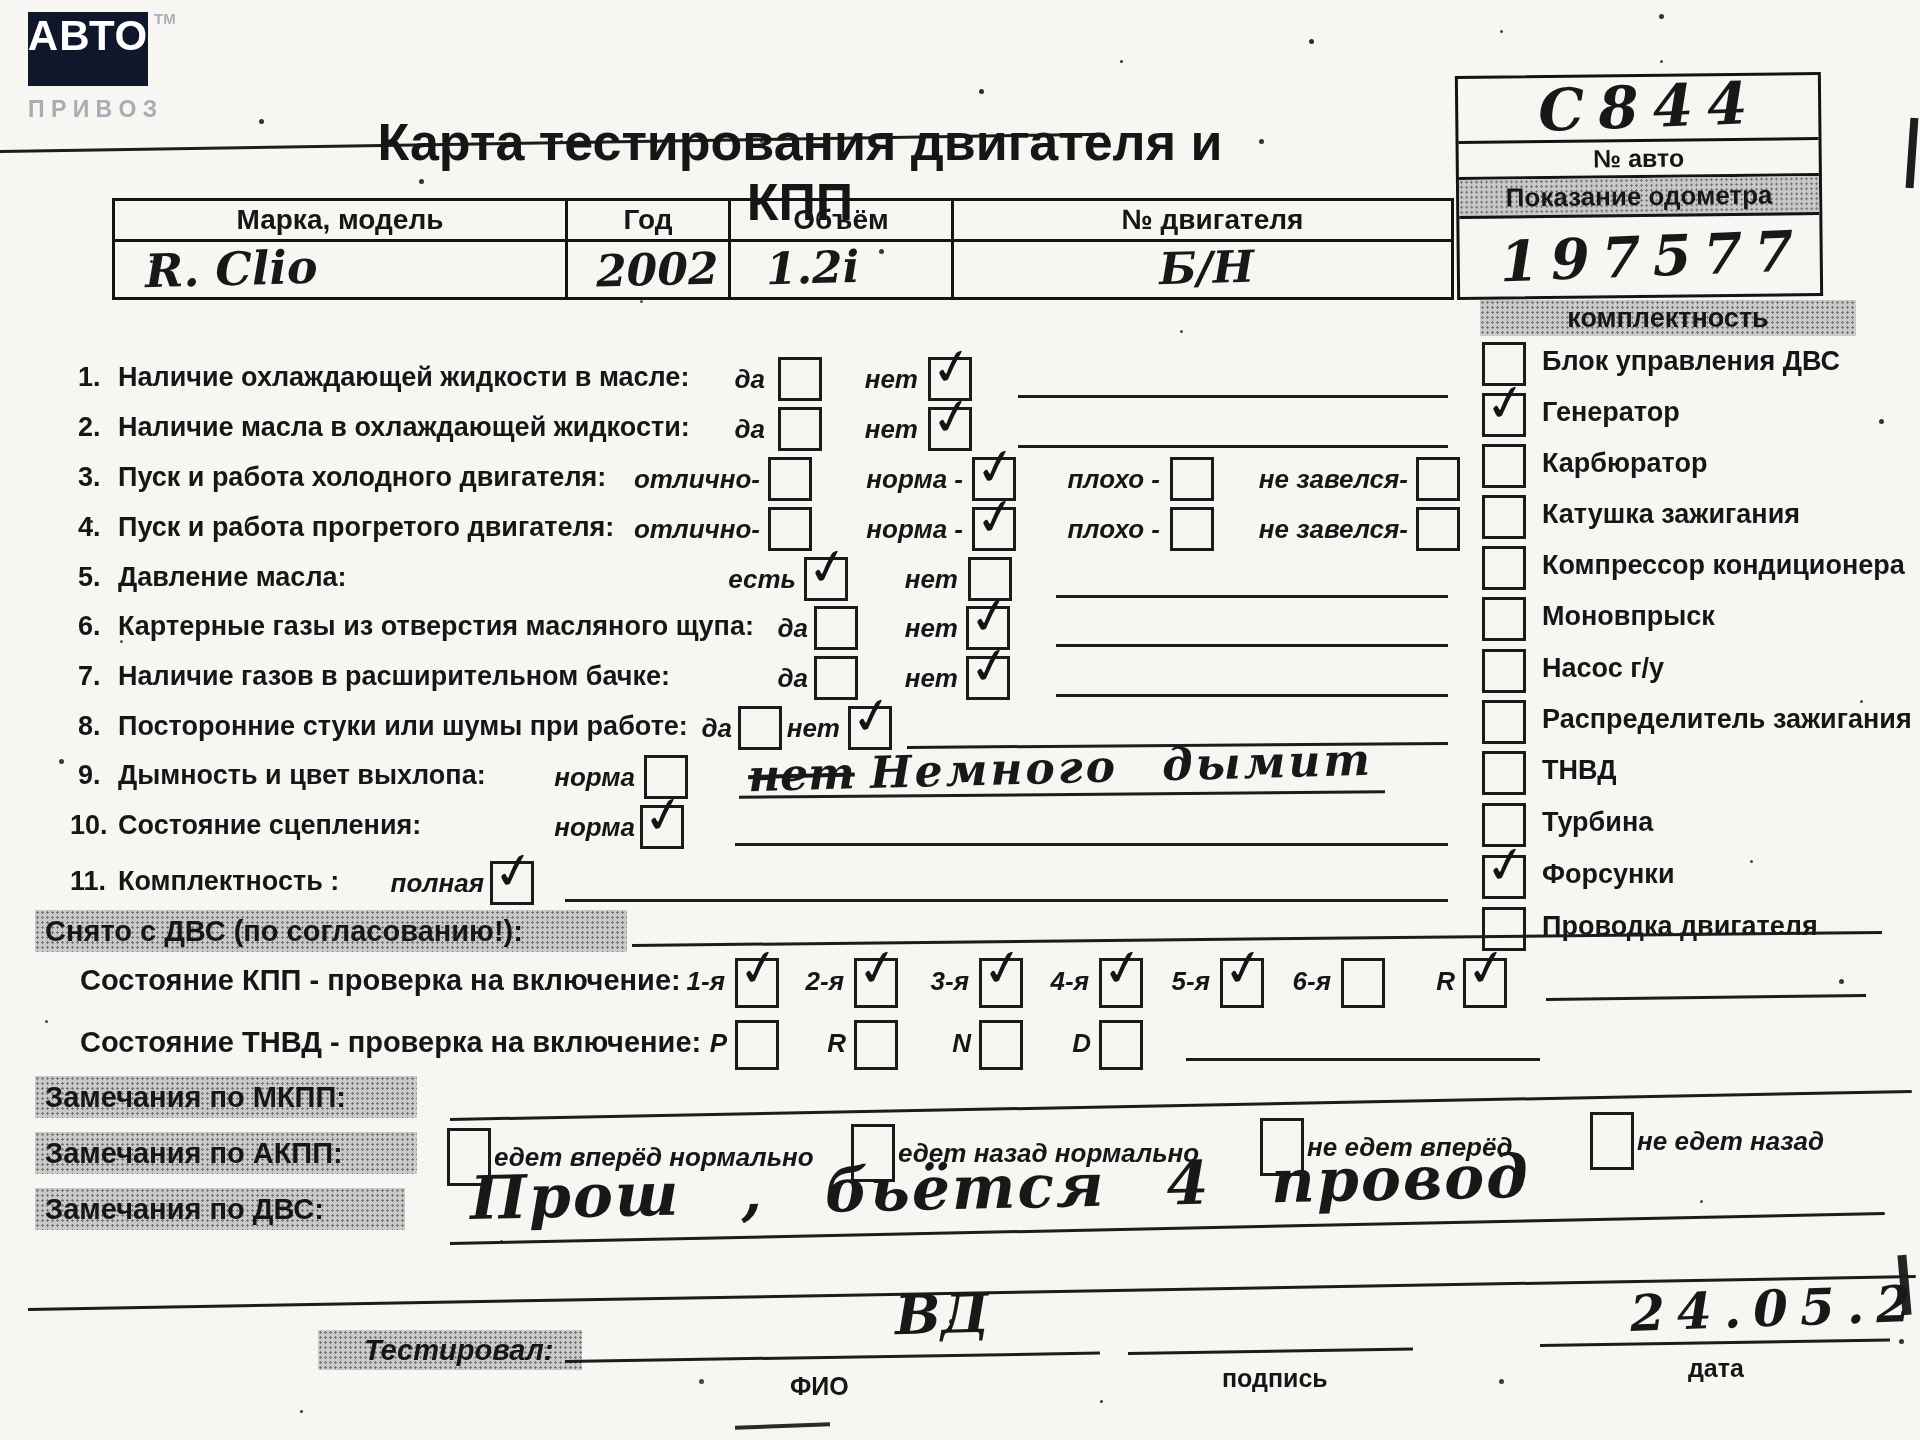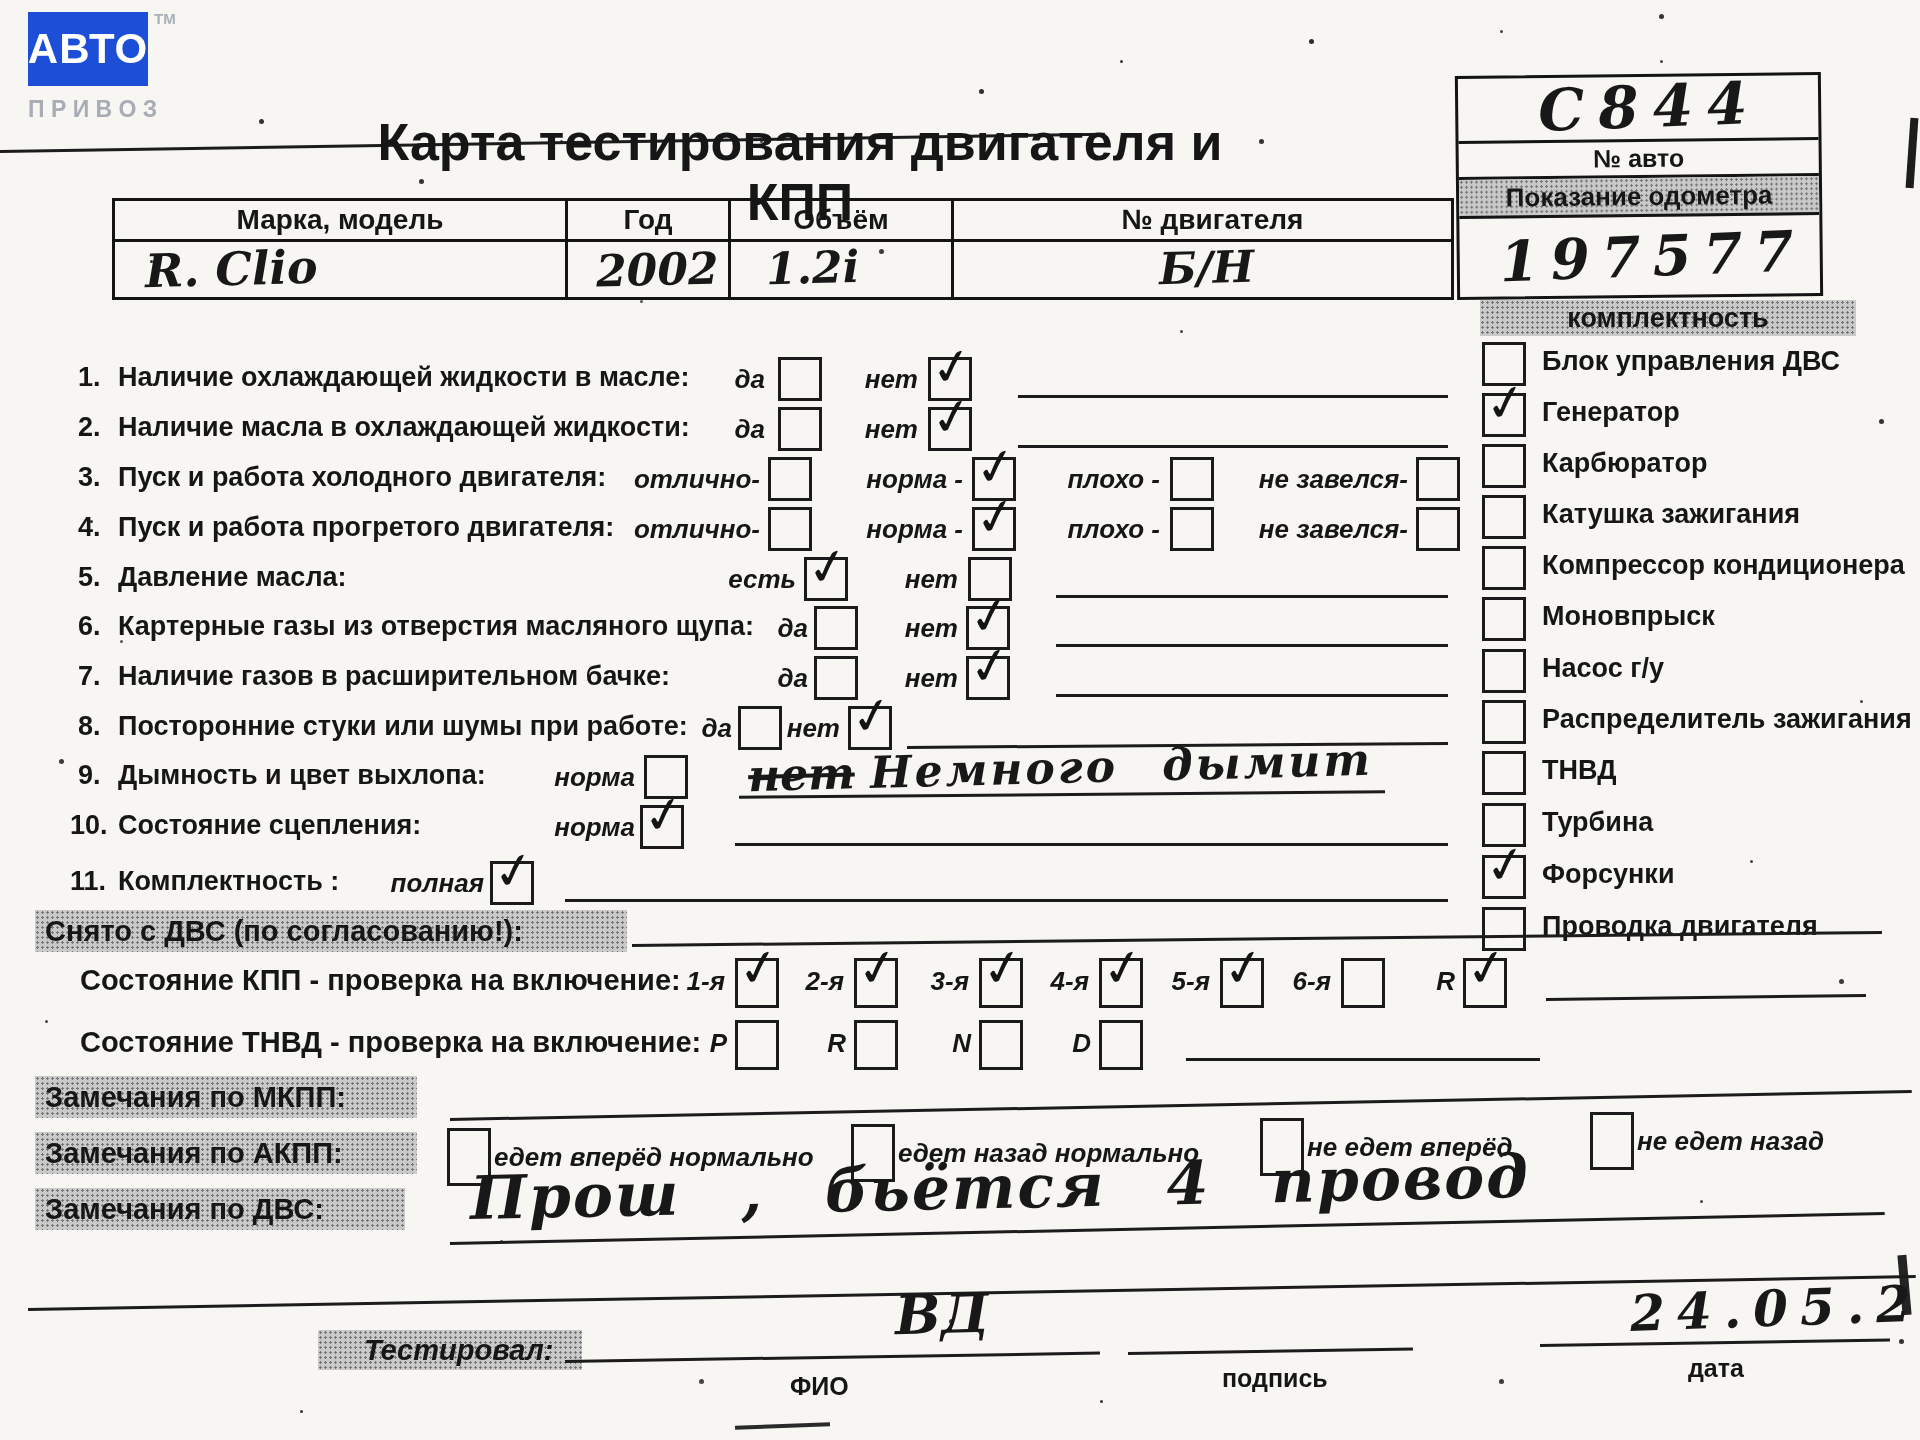--- a/index.html
+++ b/index.html
@@ -31,21 +31,21 @@
     box-shadow:270px -80px 0 1px #333,610px -120px 0 #444,830px -170px 0 1px #2e2e2e,970px -200px 0 #333,
     1160px -220px 0 1px #2c2c2c,1350px -230px 0 #444,1510px -245px 0 1px #333,490px 40px 0 #555,
     730px -10px 0 1px #3a3a3a,1030px 70px 0 #444,-60px 260px 0 #333,-90px 500px 0 1px #3a3a3a,
     -105px 760px 0 #444,1730px 160px 0 1px #333,1710px 440px 0 #444,1690px 720px 0 1px #3a3a3a,
     150px 1150px 0 #333,550px 1120px 0 1px #444,950px 1140px 0 #333,1350px 1120px 0 1px #3a3a3a,
     1550px 940px 0 #444,110px -140px 0 1px #333,410px -120px 0 #444,1110px -120px 0 1px #333,
     1510px -200px 0 #444,-30px 380px 0 #555,1750px 1080px 0 1px #333,350px 980px 0 #444,
     800px 1060px 0 1px #3a3a3a,1600px 600px 0 #444"></div>
 
   <div class="abs" style="left:28px;top:12px;">
-    <div style="width:120px;height:74px;background:#1d4ed8;display:flex;align-items:center;justify-content:center;">
+    <div style="width:120px;height:74px;background:#0f172a;display:flex;align-items:flex-start;justify-content:center;">
       <span style="color:#ffffff;font-weight:bold;font-size:42px;letter-spacing:1px;">АВТО</span>
     </div>
     <span style="position:absolute;left:126px;top:-2px;font-size:15px;color:#aab0b8;font-weight:bold;">ТМ</span>
     <div style="margin-top:10px;color:#a8adb5;font-weight:bold;font-size:23px;white-space:nowrap;">П Р И В О З</div>
   </div>
 
   <div class="bline" style="left:0;top:150px;width:1105px;transform:rotate(-0.9deg);transform-origin:left center;border-bottom-width:3px;"></div>
 
   <div class="abs" style="left:1908px;top:118px;width:8px;height:70px;background:#1d1d1d;transform:rotate(4deg);"></div>
   <div class="abs" style="left:1900px;top:1255px;width:9px;height:60px;background:#242424;transform:rotate(-5deg);"></div>

